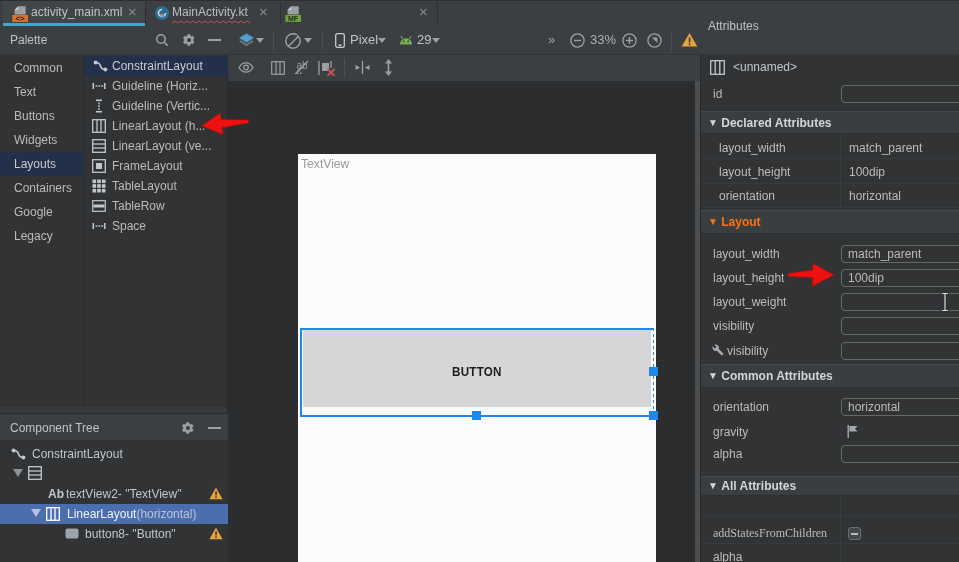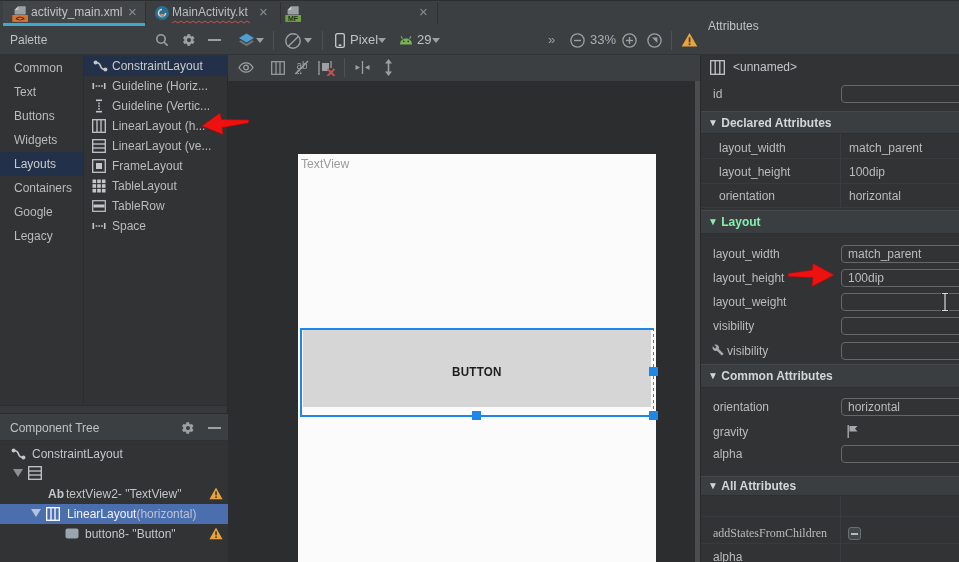--- a/index.html
+++ b/index.html
@@ -361,21 +361,21 @@
 <div class="abs" style="left:701px;top:183px;width:258px;height:1px;background:#383b3d;"></div>
 <div class="abs" style="left:701px;top:207px;width:258px;height:1px;background:#383b3d;"></div>
 <div class="row" style="left:719px;top:138px;height:20px;line-height:20px;">layout_width</div>
 <div class="row" style="left:849px;top:138px;height:20px;line-height:20px;">match_parent</div>
 <div class="row" style="left:719px;top:162px;height:20px;line-height:20px;">layout_height</div>
 <div class="row" style="left:849px;top:162px;height:20px;line-height:20px;">100dip</div>
 <div class="row" style="left:719px;top:186px;height:20px;line-height:20px;">orientation</div>
 <div class="row" style="left:849px;top:186px;height:20px;line-height:20px;">horizontal</div>
 
 <div class="abs" style="left:701px;top:210px;width:258px;height:24px;background:#3b3e40;border-top:1px solid #46494b;border-bottom:1px solid #2d2f31;box-sizing:border-box;"></div>
-<div class="row" style="left:708px;top:210px;height:24px;line-height:24px;color:#86efac;font-weight:bold;"><span style="font-size:10px;vertical-align:1px;">▼</span>&nbsp;Layout</div>
+<div class="row" style="left:708px;top:210px;height:24px;line-height:24px;color:#f97316;font-weight:bold;"><span style="font-size:10px;vertical-align:1px;">▼</span>&nbsp;Layout</div>
 
 <div class="row" style="left:713px;top:244px;height:20px;line-height:20px;">layout_width</div>
 <div class="abs" style="left:841px;top:245px;width:130px;height:18px;border:1px solid #646869;border-radius:4px;box-sizing:border-box;">
       <span style="display:block;margin-left:6px;line-height:16px;">match_parent</span>
     </div>
 <div class="row" style="left:713px;top:268px;height:20px;line-height:20px;">layout_height</div>
 <div class="abs" style="left:841px;top:269px;width:130px;height:18px;border:1px solid #646869;border-radius:4px;box-sizing:border-box;">
       <span style="display:block;margin-left:6px;line-height:16px;">100dip</span>
     </div>
 <div class="row" style="left:713px;top:292px;height:20px;line-height:20px;">layout_weight</div>

